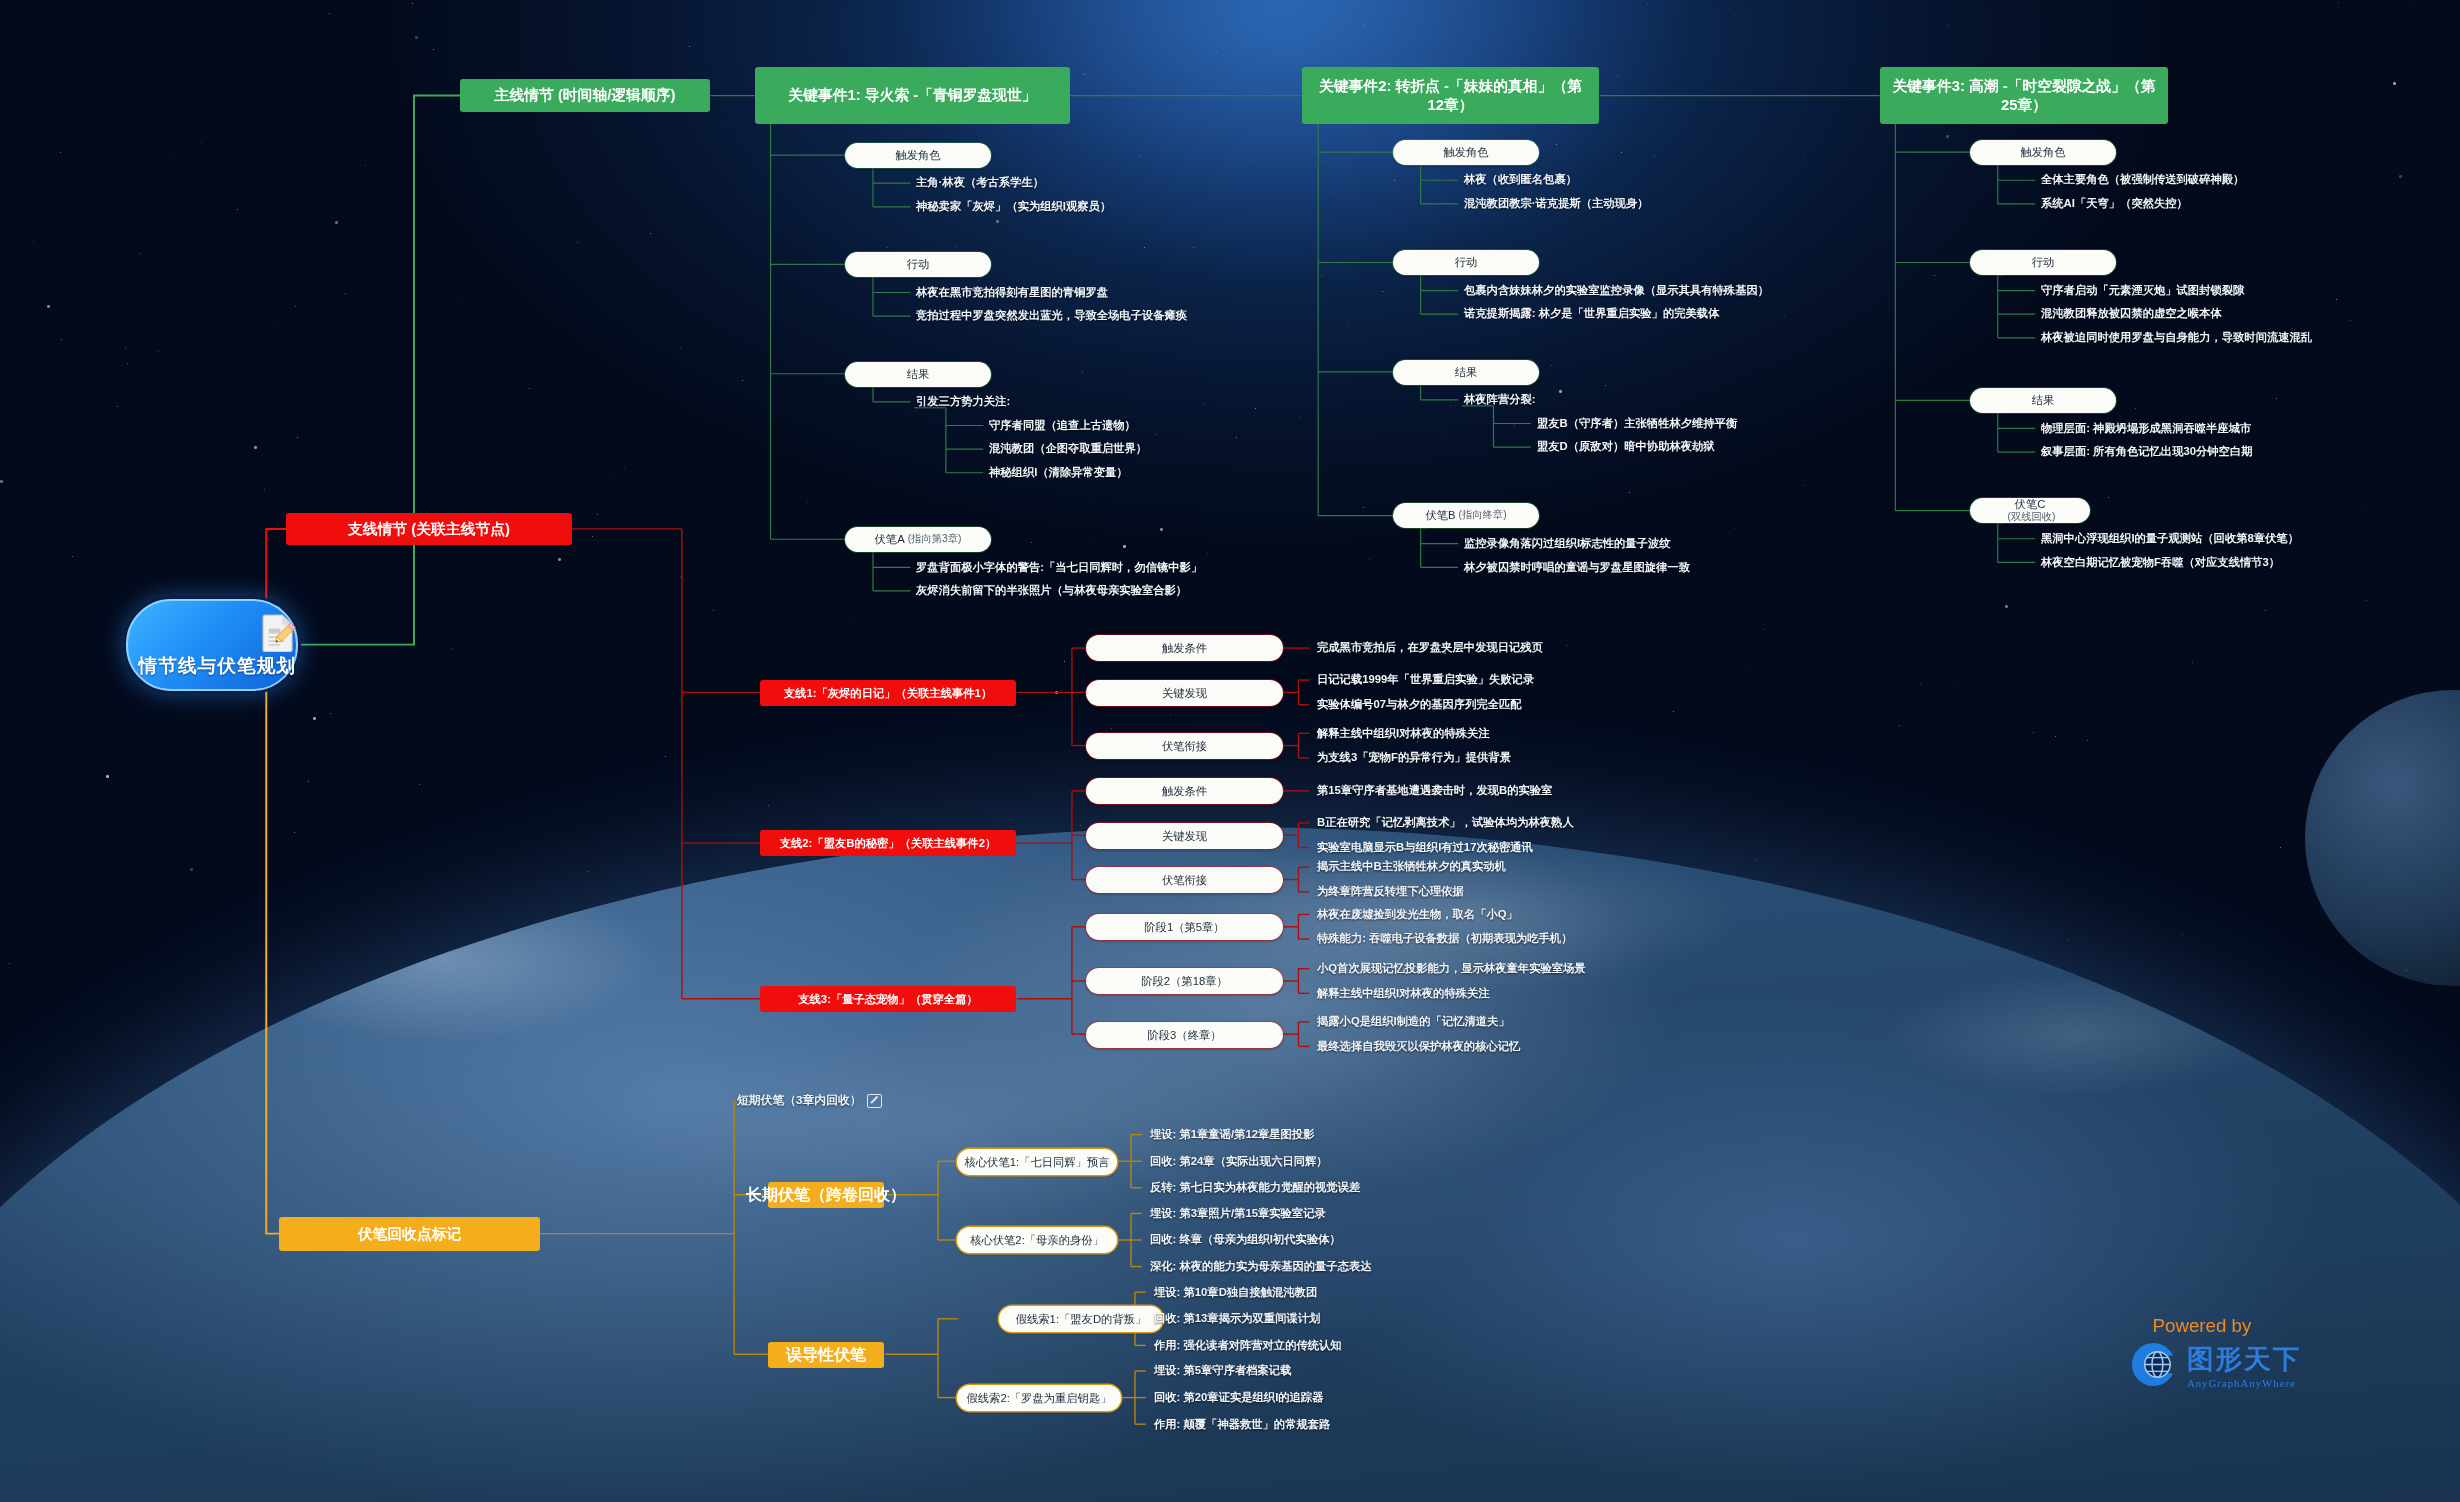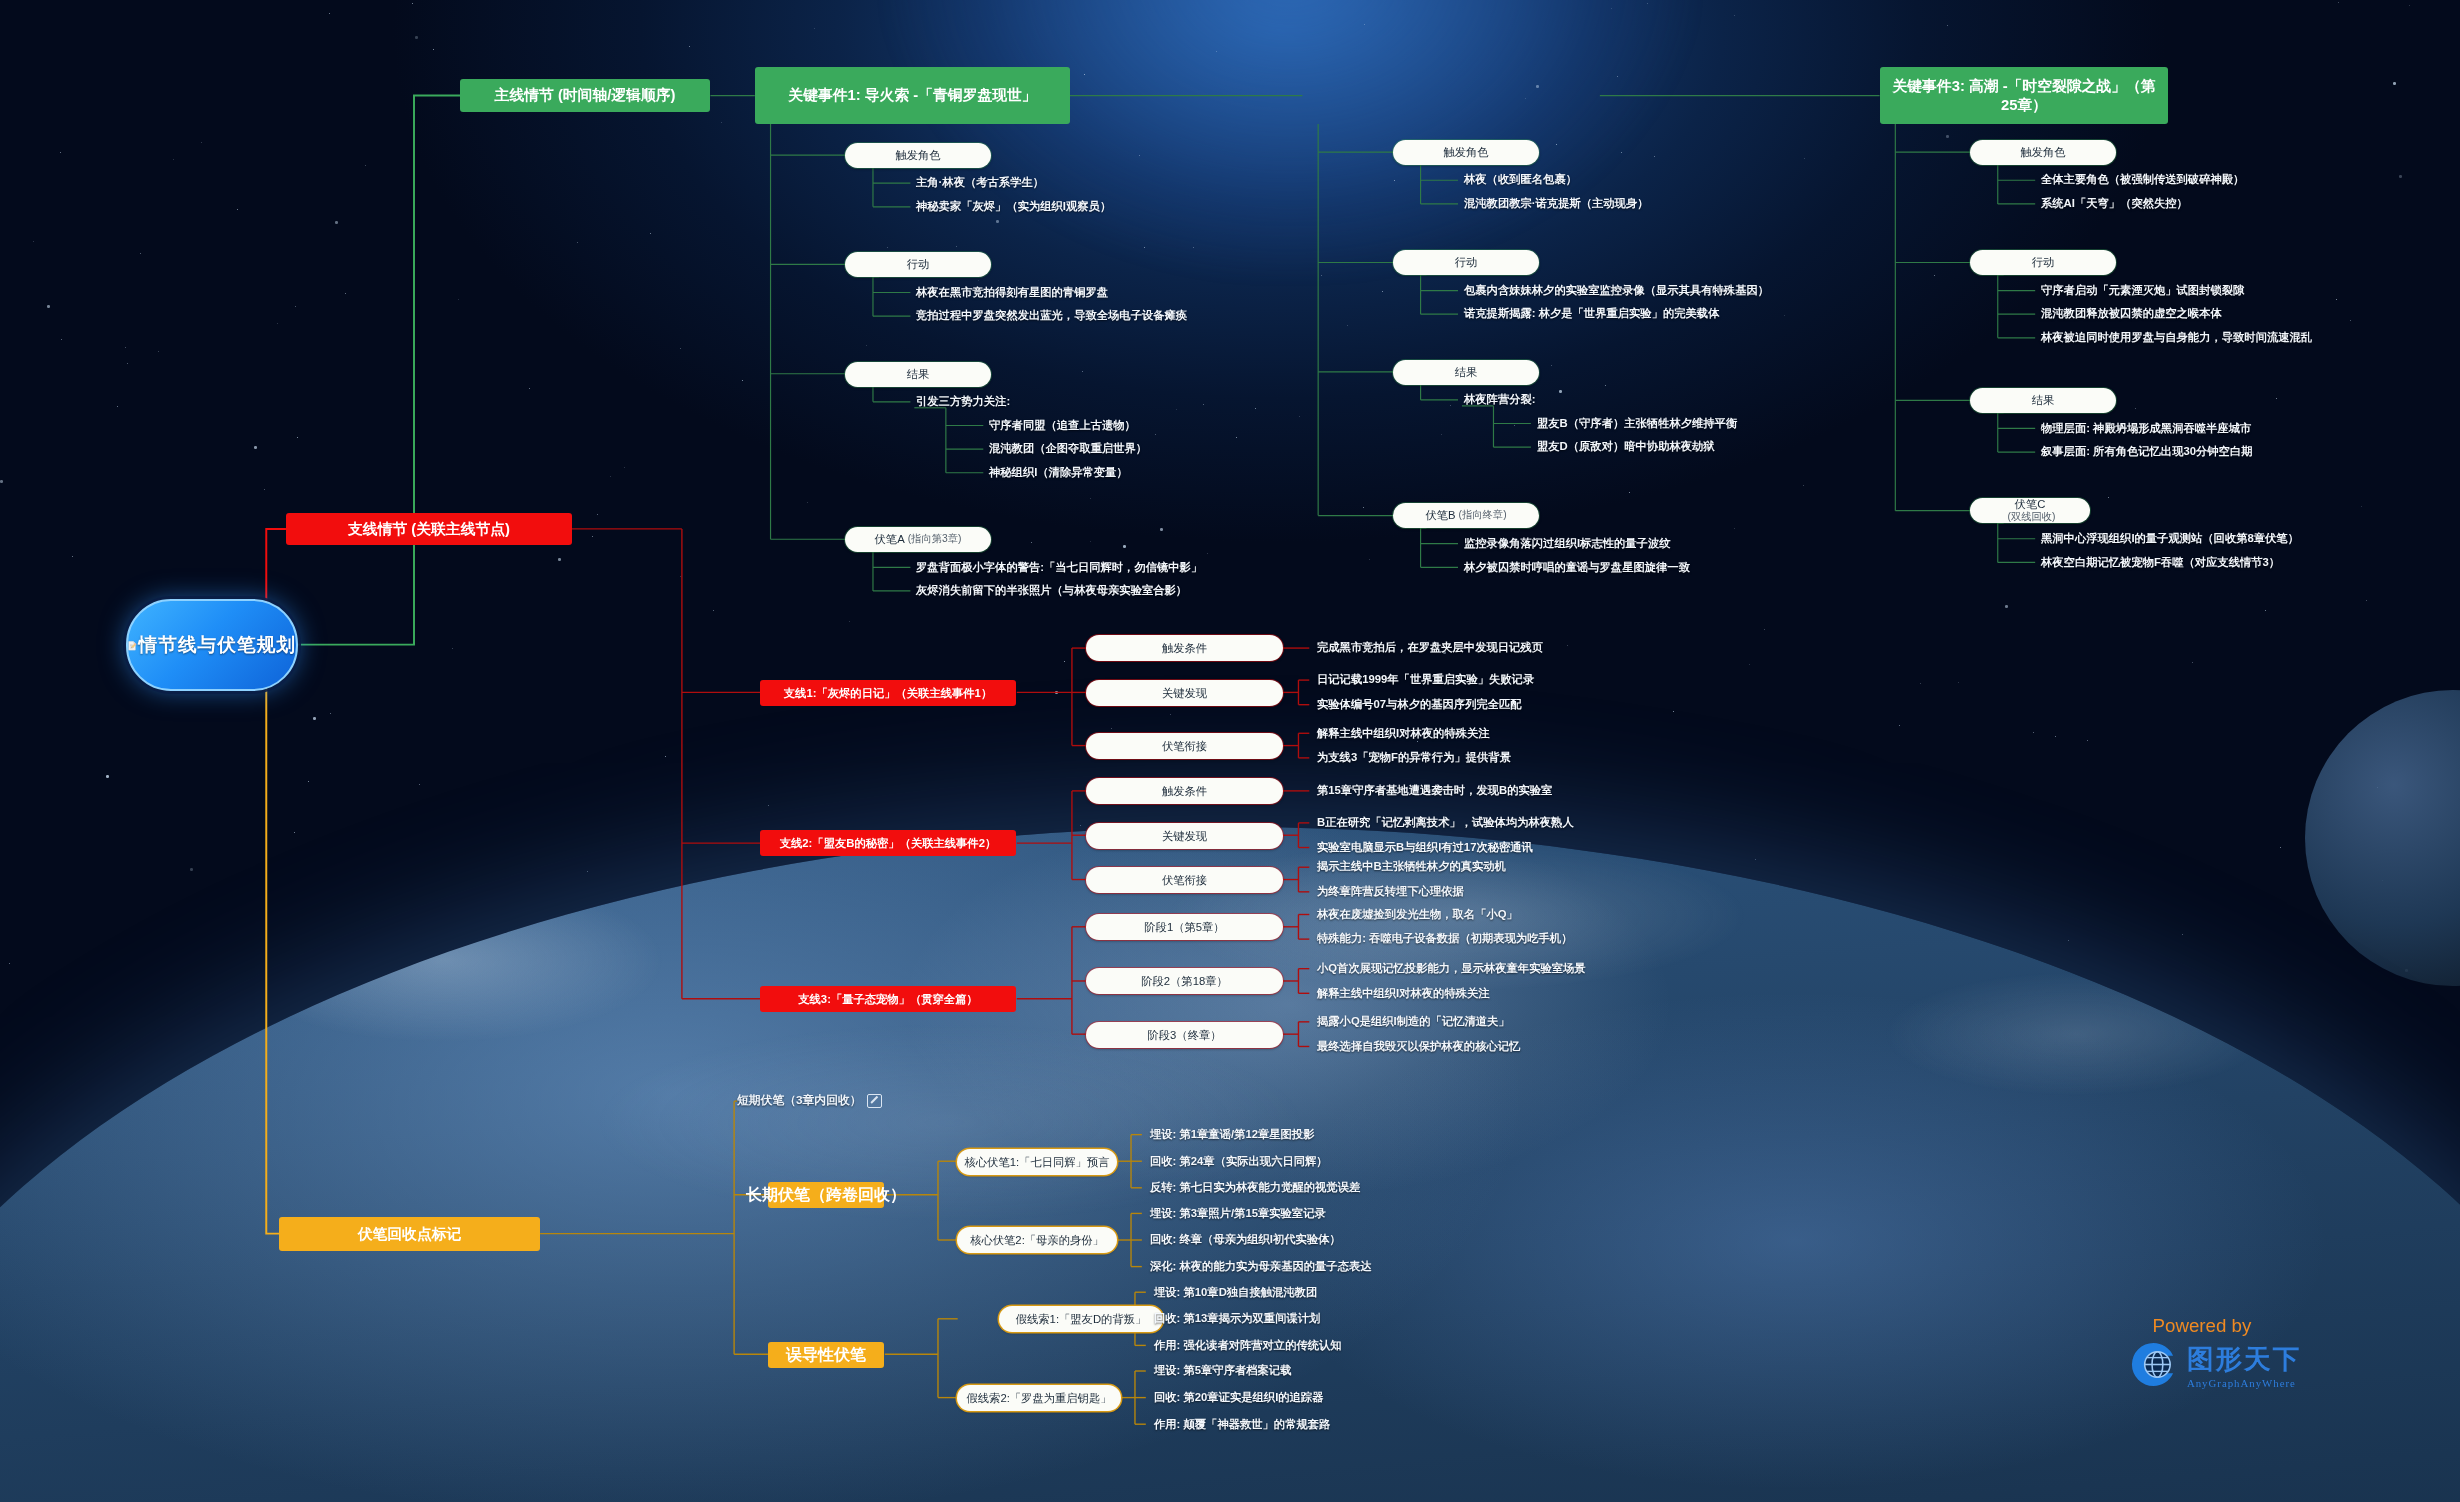--- a/index.html
+++ b/index.html
@@ -54,21 +54,21 @@
 
   .node{ position:absolute; display:flex; align-items:center; justify-content:center;
          white-space:nowrap; line-height:1.25; }
 
   
   .root{
     width:172px; height:92px; border-radius:45px;
     background:linear-gradient(135deg,#3fb3ff 0%,#1f8ef7 45%,#0e63d8 100%);
     border:2px solid #8ed2ff;
     box-shadow:0 0 0 3px rgba(10,30,70,.9), 0 0 25.6px rgba(50,150,255,.55);
-    flex-direction:row; gap:2px;
+    flex-direction:column; gap:2px;align-items:flex-end;
   }
   .root .rt{ font-size:18.7px; font-weight:bold; color:#ffffff; letter-spacing:1px;
              text-shadow:0 1px 2px rgba(0,0,0,.45); }
   .doc-ic{ width:35px; height:39px; position:relative; }
 
   
   .bar{ border-radius:3px; color:#fff; padding:0 9.9px; text-align:center; }
   .bar.green{ background:#3aaa5c; }
   .bar.red{ background:#f20d0d; }
   .bar.yellow{ background:#f5ae1b; }
@@ -508,20 +508,21 @@
         <line x1="19" y1="33" x2="41" y2="33" stroke="#9dc8f5" stroke-width="1.4"></line>
       </svg>
       <div>
         <div class="cn">图形天下</div>
         <div class="en">AnyGraphAnyWhere</div>
       </div>
     </div>
   </div>
 <div class="node bar green l1" style="left: 460px; top: 79px; width: 250px; height: 33px;">主线情节 (时间轴/逻辑顺序)</div>
     <div class="node bar green l2" style="left: 755px; top: 67px; width: 315px; height: 57px;">关键事件1: 导火索 -「青铜罗盘现世」</div>
+    <div class="node bar green l2" style="left: 1302px; top: 67px; width: 297px; height: 57px;">关键事件2: 转折点 -「妹妹的真相」（第12章）</div>
     <div class="node bar green l2" style="left: 1880px; top: 67px; width: 288px; height: 57px;">关键事件3: 高潮 -「时空裂隙之战」（第25章）</div>
     <div class="node pill g" style="left: 845px; top: 143px; width: 146px; height: 24.6px;">
       <span>触发角色</span>
     </div>
     <div class="node pill g" style="left: 845px; top: 252px; width: 146px; height: 24.6px;">
       <span>行动</span>
     </div>
     <div class="node pill g" style="left: 845px; top: 362px; width: 146px; height: 24.6px;">
       <span>结果</span>
     </div>

